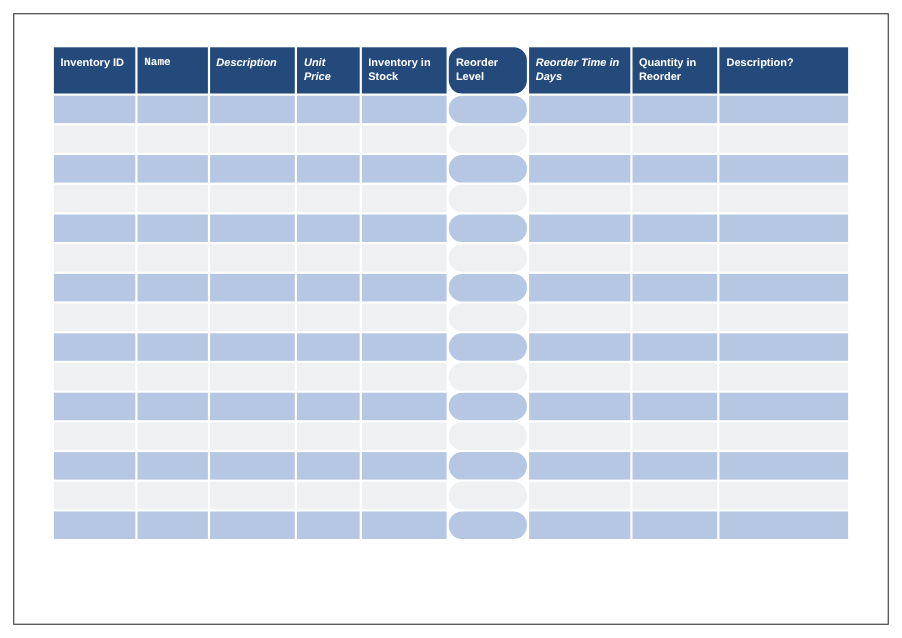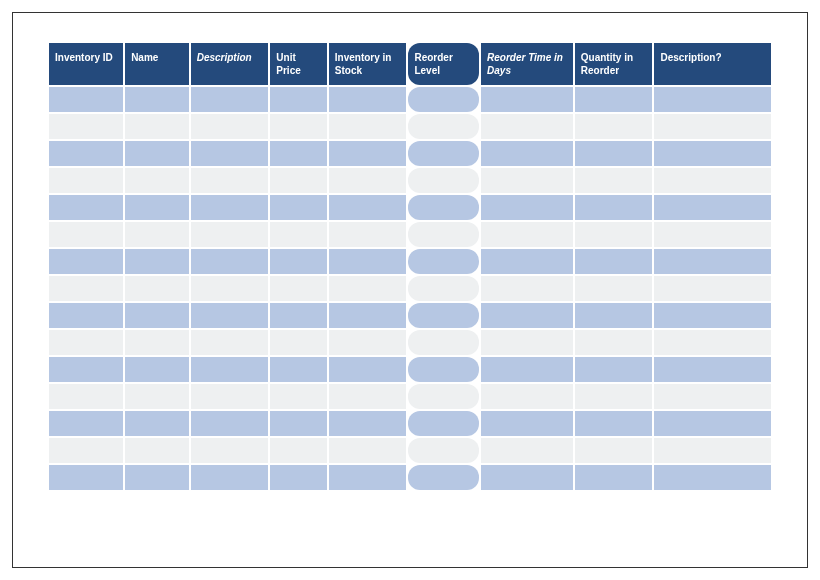--- a/index.html
+++ b/index.html
@@ -52,23 +52,23 @@
       padding: 0;
     }
     .inventory-table tbody tr.odd td {
       background: #b6c7e3;
     }
     .inventory-table tbody tr.even td {
       background: #eef0f1;
     }
     
     .col-0 { width: 10.5%; }
-    .col-1 { width: 9%; }
+    .col-1 { width: 9%; font-family: Liberation Mono, monospace; }
     .col-2 { width: 11%; font-style: italic; }
-    .col-3 { width: 8%; }
+    .col-3 { width: 8%; font-style: italic; }
     .col-4 { width: 11%; }
     .col-5 { width: 10%; border-radius: 12px; }
     .col-6 { width: 13%; font-style: italic; }
     .col-7 { width: 11%; }
     .col-8 { width: 16.5%; }
   </style>
 </head>
 <body>
 
 <div class="page-border">

